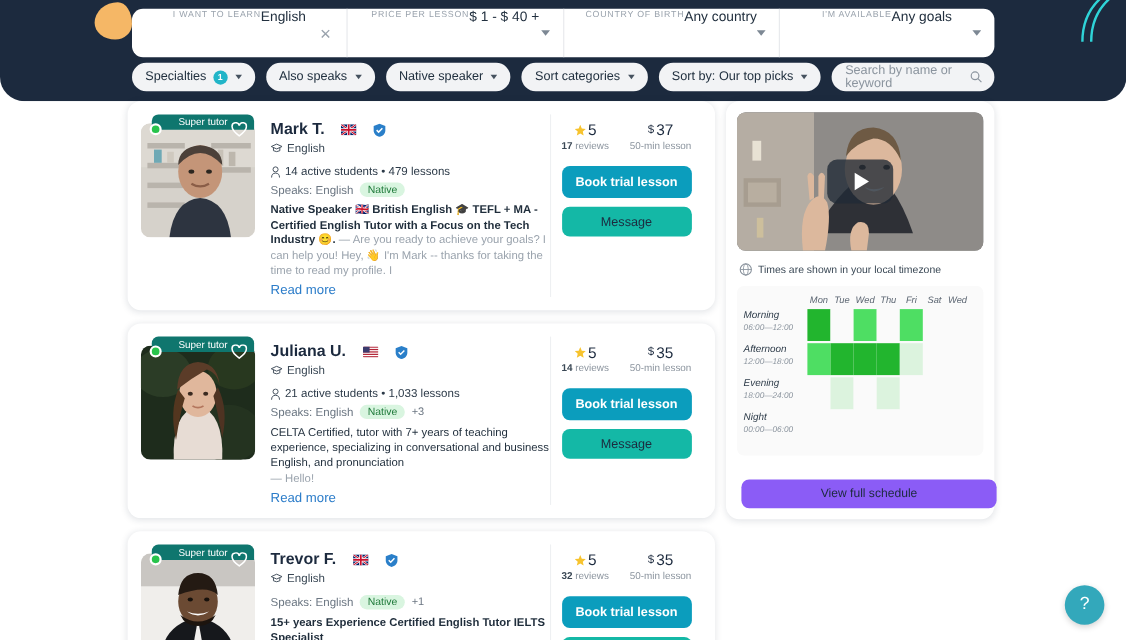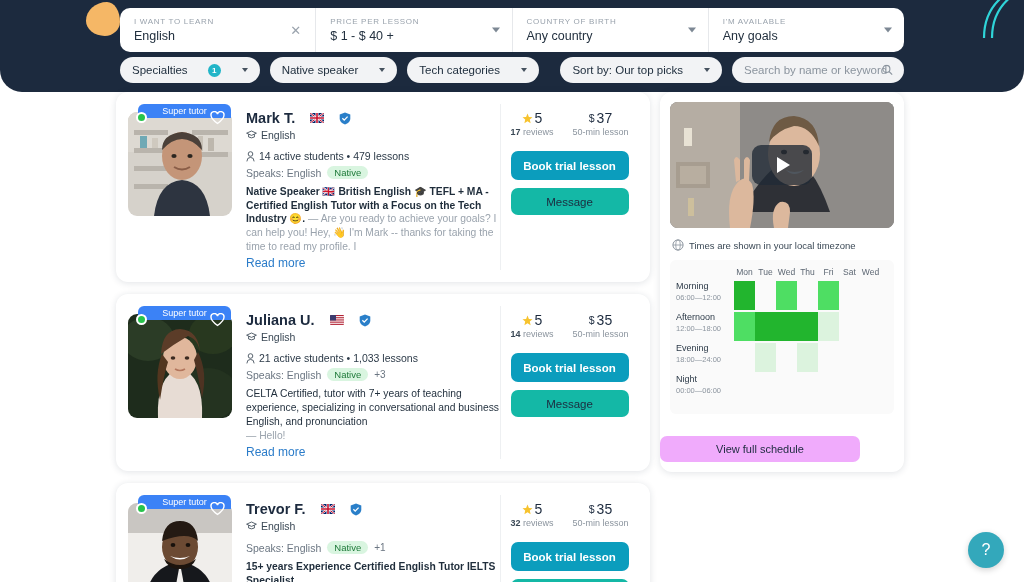--- a/index.html
+++ b/index.html
@@ -39,21 +39,21 @@
     left: 120px; top: 8px;
     width: 784px; height: 44px;
     background: #fff;
     border-radius: 10px;
     display: flex;
     align-items: stretch;
   }
   .sb-field {
     position: relative;
     display: flex;
-    flex-direction: column;
+    flex-direction: row;
     justify-content: center;
     padding: 0 14px;
     flex: 1 1 0;
     border-right: 1px solid #e6e8eb;
   }
   .sb-field:last-child { border-right: none; }
   .sb-label {
     font-size: 8px;
     letter-spacing: 0.7px;
     color: #9aa3ad;
@@ -90,21 +90,21 @@
     width: 784px; height: 28px;
     display: flex;
     align-items: center;
   }
   .chip {
     height: 26px;
     background: #f2f3f5;
     border-radius: 13px;
     display: flex;
     align-items: center;
-    gap: 20px;
+    gap: 6px;
     padding: 0 12px;
     margin-right: 10px;
     font-size: 11.5px;
     color: #21303f;
     cursor: pointer;
     white-space: nowrap;
   }
   .chip .badge {
     width: 13px; height: 13px;
     border-radius: 50%;
@@ -172,21 +172,21 @@
   .photo-wrap {
     position: relative;
     width: 104px;
     min-width: 104px;
     height: 112px;
   }
   .super-badge {
     position: absolute;
     top: 0; left: 10px;
     width: 93px; height: 14px;
-    background: #3b82f6;
+    background: #0f766e;
     border-top-left-radius: 6px;
     border-top-right-radius: 6px;
     color: #fff;
     font-size: 9px;
     display: flex;
     align-items: center;
     justify-content: center;
     z-index: 3;
     font-weight: 500;
   }
@@ -375,20 +375,21 @@
     gap: 5px;
     margin: 11px 0 9px 2px;
     font-size: 9.5px;
     color: #3a4855;
   }
   .sched {
     background: #fafafa;
     border-radius: 6px;
     padding: 7px 6px 9px 6px;
     position: relative;
+    font-style: italic;
   }
   .sched-head {
     display: flex;
     margin-left: 58px;
   }
   .sched-head span {
     width: 21px;
     text-align: center;
     font-size: 8.5px;
     color: #5d6773;
@@ -403,23 +404,23 @@
     width: 58px;
     min-width: 58px;
     padding-top: 1px;
   }
   .slabel .sl1 { font-size: 9px; color: #2c3a48; line-height: 1.1; }
   .slabel .sl2 { font-size: 7.5px; color: #8b949e; margin-top: 1px; }
   .scell { width: 21px; height: 29px; }
 
   .btn-schedule {
     position: absolute;
-    left: 0; bottom: 10px;
-    width: 200px; height: 26px;
-    background: #f0abfc;
+    left: 14px; bottom: 10px;
+    width: 232px; height: 26px;
+    background: #8b5cf6;
     border: none;
     border-radius: 7px;
     font-size: 11px;
     color: #1c2a3e;
     cursor: pointer;
     font-family: inherit;
   }
 
   .helpbtn {
     position: absolute;
@@ -469,25 +470,29 @@
     </div>
   </div>
 
   <div class="filterrow">
     <div class="chip">
       <span>Specialties</span>
       <span class="badge">1</span>
       <span class="chev"></span>
     </div>
     <div class="chip">
+      <span>Also speaks</span>
+      <span class="chev"></span>
+    </div>
+    <div class="chip">
       <span>Native speaker</span>
       <span class="chev"></span>
     </div>
     <div class="chip">
-      <span>Tech categories</span>
+      <span>Sort categories</span>
       <span class="chev"></span>
     </div>
     <div class="spacer"></div>
     <div class="chip">
       <span>Sort by: Our top picks</span>
       <span class="chev"></span>
     </div>
     <div class="searchinput">
       <span>Search by name or keyword</span>
       <svg class="magnifier" width="11" height="11" viewBox="0 0 11 11">

